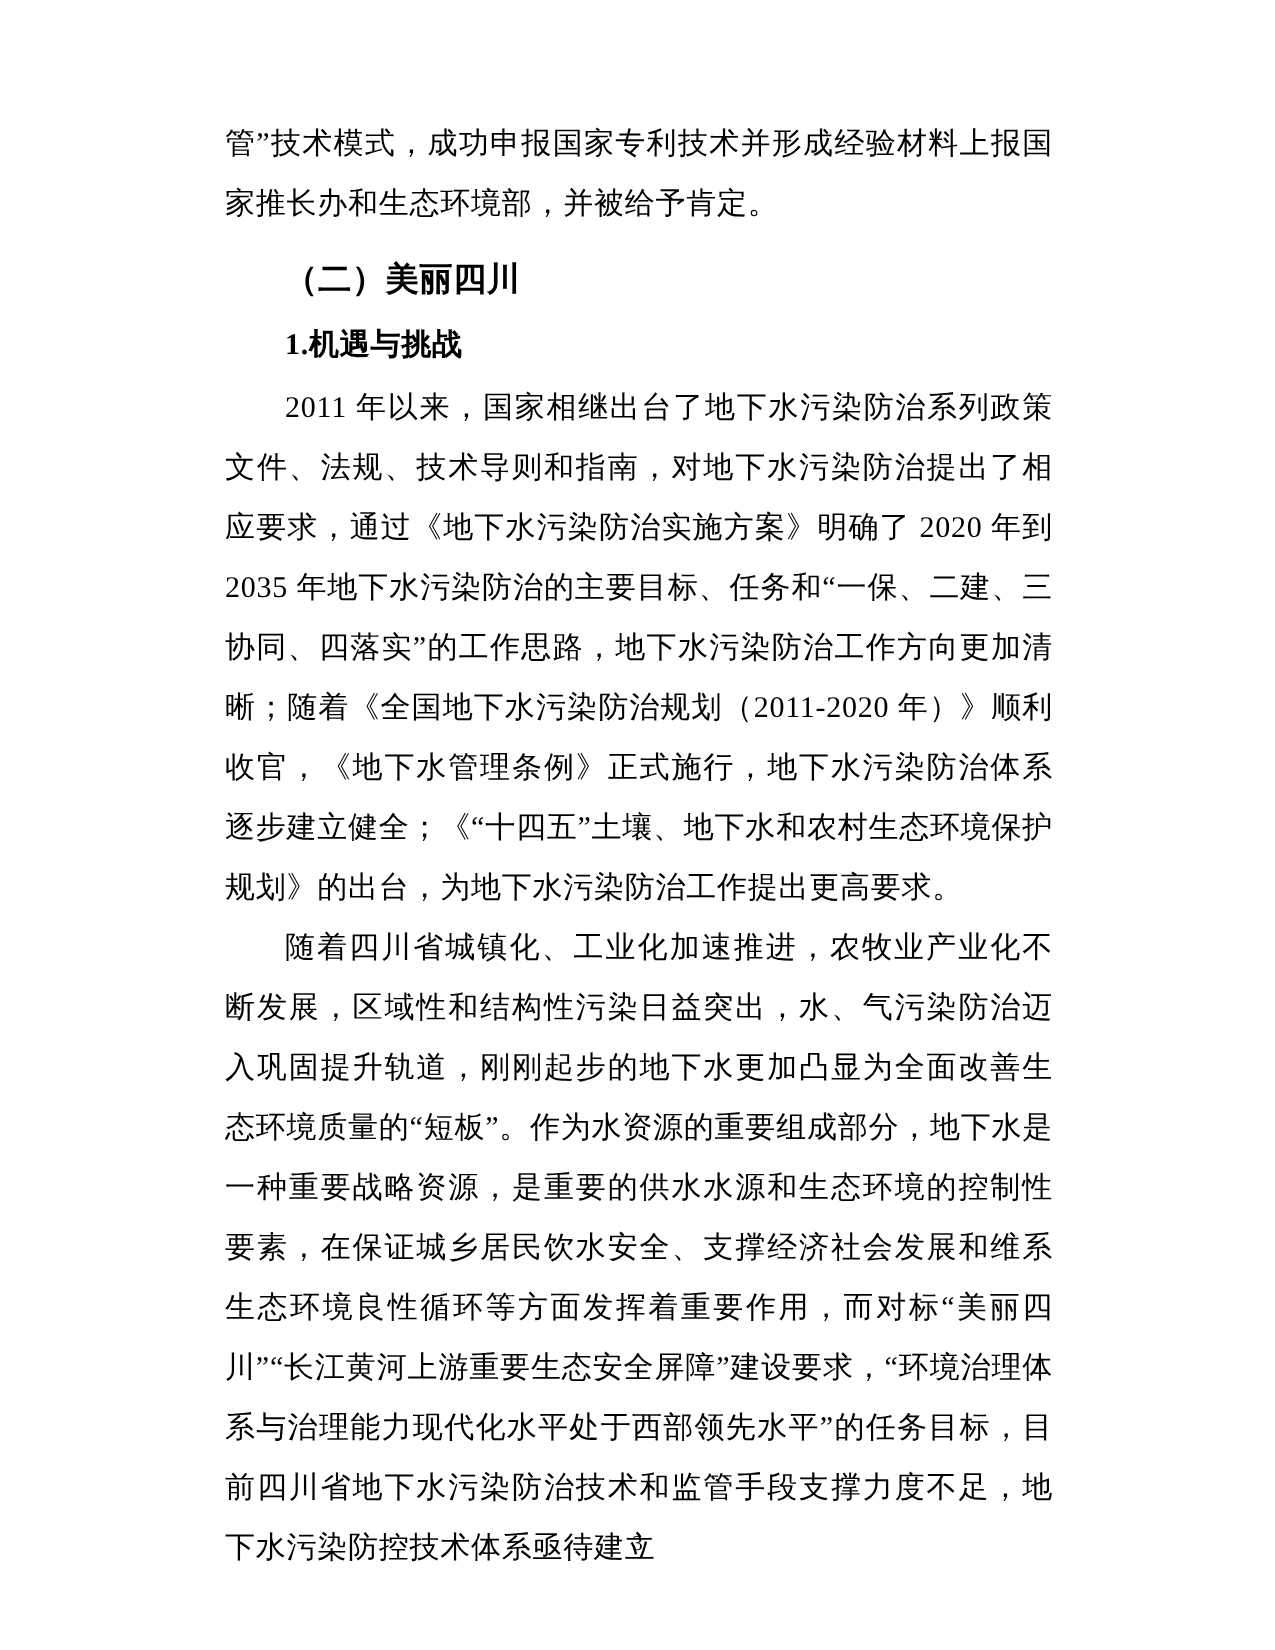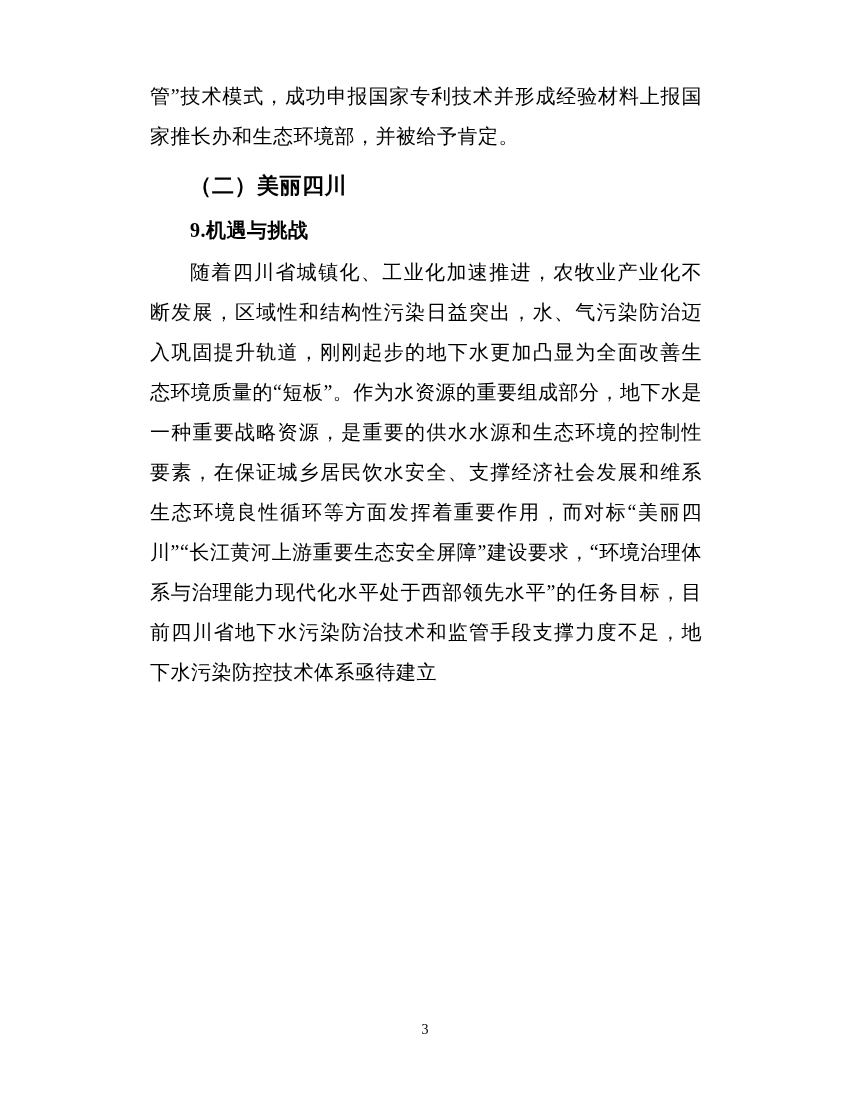--- a/index.html
+++ b/index.html
@@ -63,20 +63,21 @@
 </style>
 </head>
 <body>
 
 <div class="page">
   <div class="content">
     <p class="body-text no-indent">管”技术模式，成功申报国家专利技术并形成经验材料上报国家推长办和生态环境部，并被给予肯定。</p>
 
     <h2 class="section-heading">（二）美丽四川</h2>
 
-    <h3 class="sub-heading">9.机遇与挑战</h3>
+    <h3 class="sub-heading">1.机遇与挑战</h3>
 
+    <p class="body-text">2011 年以来，国家相继出台了地下水污染防治系列政策文件、法规、技术导则和指南，对地下水污染防治提出了相应要求，通过《地下水污染防治实施方案》明确了 2020 年到 2035 年地下水污染防治的主要目标、任务和“一保、二建、三协同、四落实”的工作思路，地下水污染防治工作方向更加清晰；随着《全国地下水污染防治规划（2011-2020 年）》顺利收官，《地下水管理条例》正式施行，地下水污染防治体系逐步建立健全；《“十四五”土壤、地下水和农村生态环境保护规划》的出台，为地下水污染防治工作提出更高要求。</p>
 
     <p class="body-text">随着四川省城镇化、工业化加速推进，农牧业产业化不断发展，区域性和结构性污染日益突出，水、气污染防治迈入巩固提升轨道，刚刚起步的地下水更加凸显为全面改善生态环境质量的“短板”。作为水资源的重要组成部分，地下水是一种重要战略资源，是重要的供水水源和生态环境的控制性要素，在保证城乡居民饮水安全、支撑经济社会发展和维系生态环境良性循环等方面发挥着重要作用，而对标“美丽四川”“长江黄河上游重要生态安全屏障”建设要求，“环境治理体系与治理能力现代化水平处于西部领先水平”的任务目标，目前四川省地下水污染防治技术和监管手段支撑力度不足，地下水污染防控技术体系亟待建立</p>
   </div>
 
   <div class="page-number">3</div>
 </div>
 
 </body></html>

